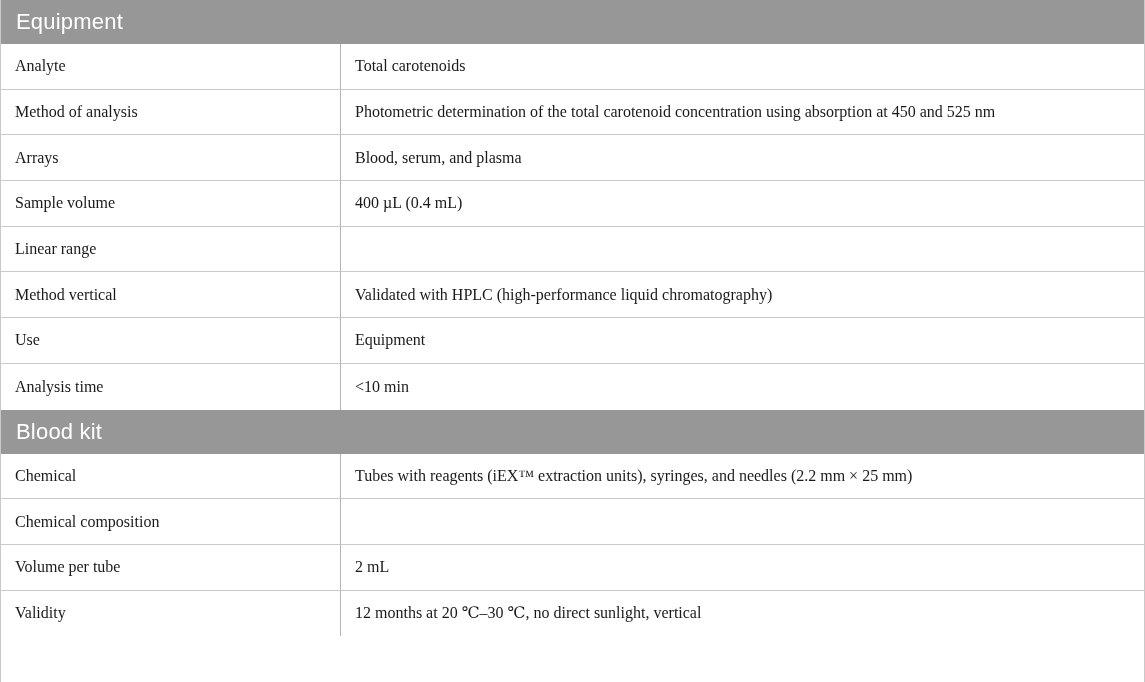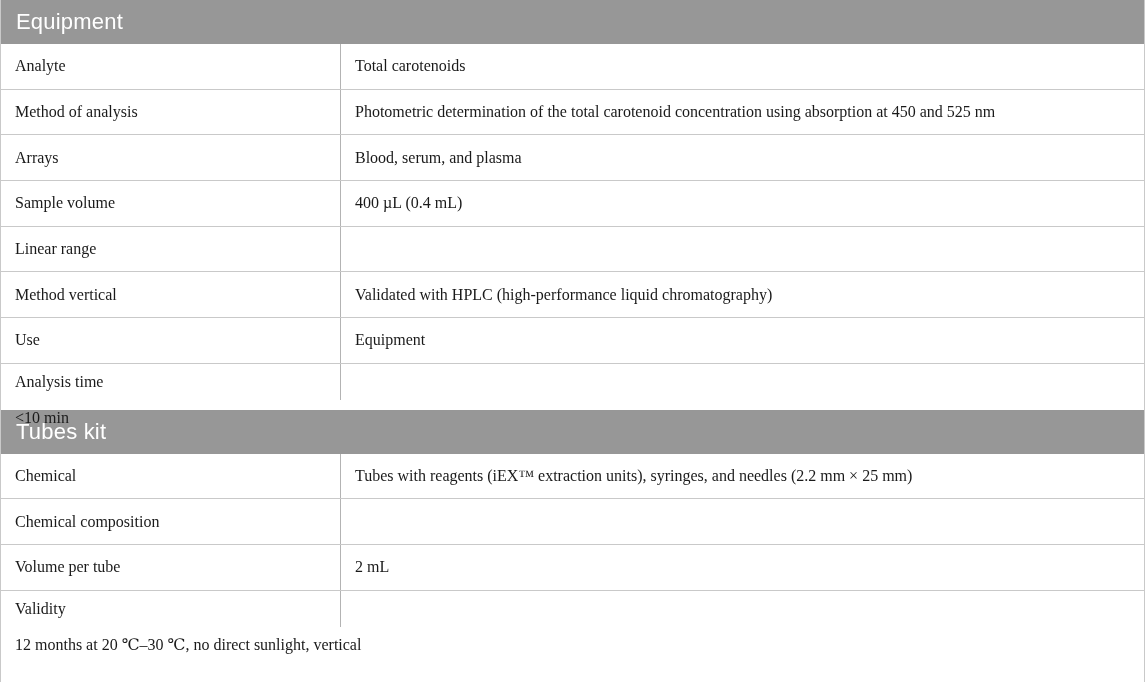--- a/index.html
+++ b/index.html
@@ -34,21 +34,20 @@
   .row {
     box-sizing: border-box;
     height: 45.69px;
     display: flex;
     align-items: stretch;
     border-bottom: 1px solid var(--row-border, #c9c9c9);
     font-size: 16px;
   }
   .rows .row:last-child {
     border-bottom: none;
-    flex-direction: column;
   }
   .cell {
     box-sizing: border-box;
     display: flex;
     align-items: center;
     padding: 8px 14px;
     line-height: 1.25;
   }
   .cell.label {
     width: 340px;
@@ -96,21 +95,21 @@
       <div class="cell label">Use</div>
       <div class="cell value">Equipment</div>
     </div>
     <div class="row">
       <div class="cell label">Analysis time</div>
       <div class="cell value">&lt;10 min</div>
     </div>
   </div>
 
   <div class="section-header">
-    <span>Tubes kit</span>
+    <span>Blood kit</span>
   </div>
 
   <div class="rows">
     <div class="row">
       <div class="cell label">Chemical</div>
       <div class="cell value">Tubes with reagents (iEX™ extraction units), syringes, and needles (2.2 mm × 25 mm)</div>
     </div>
     <div class="row">
       <div class="cell label">Chemical composition</div>
     </div>

